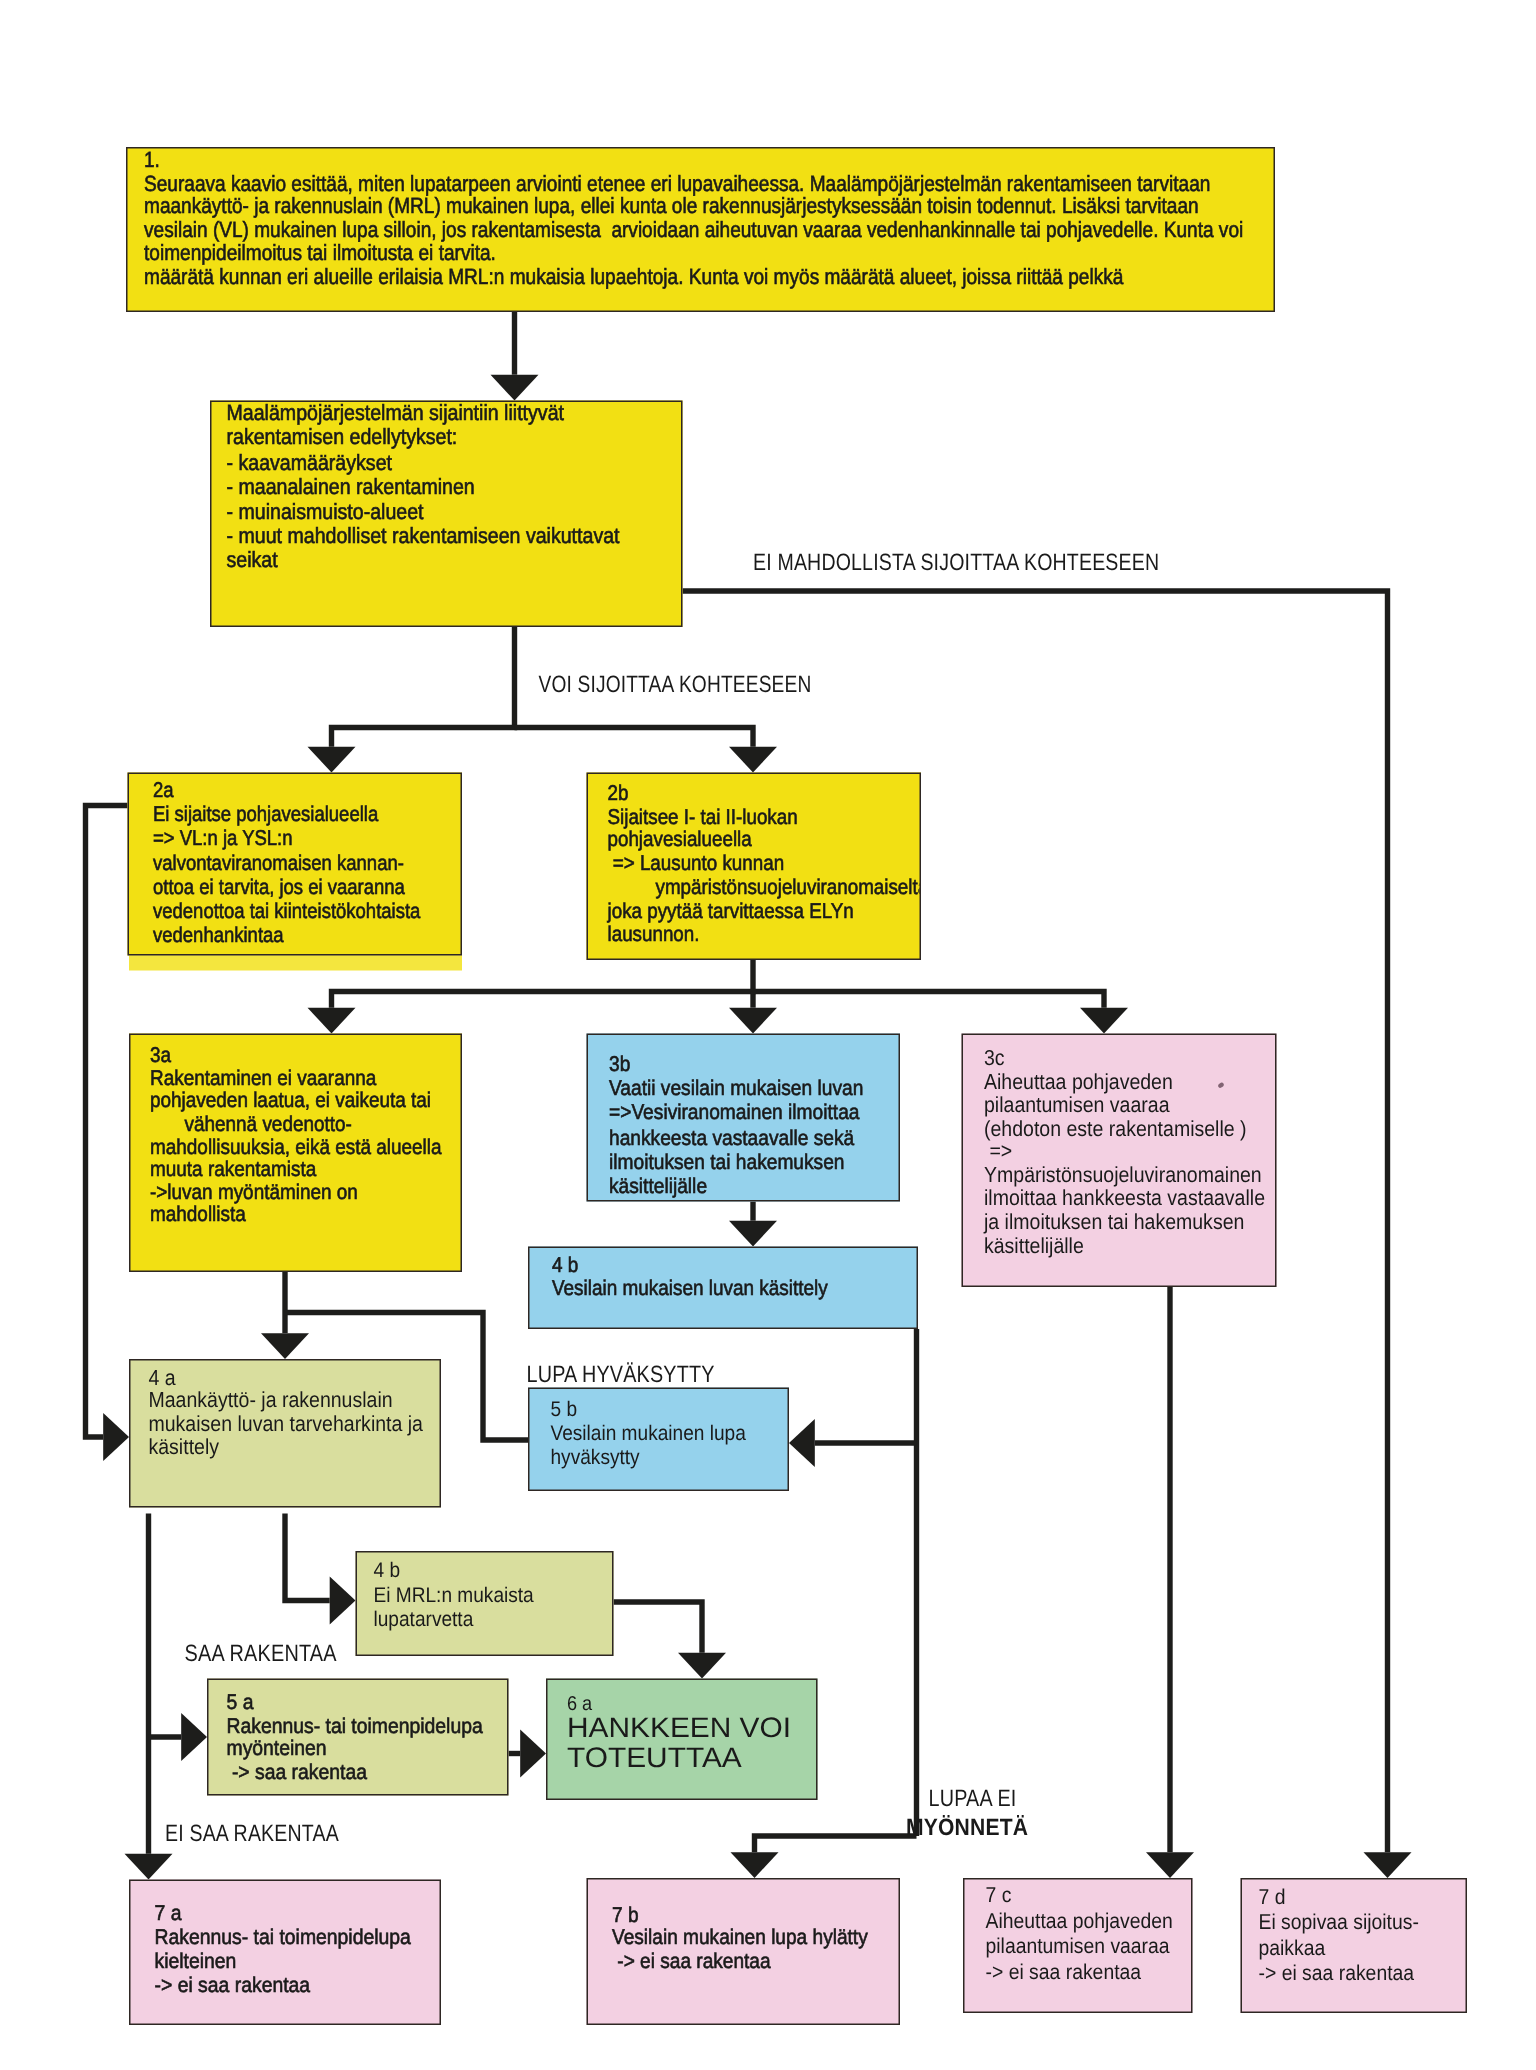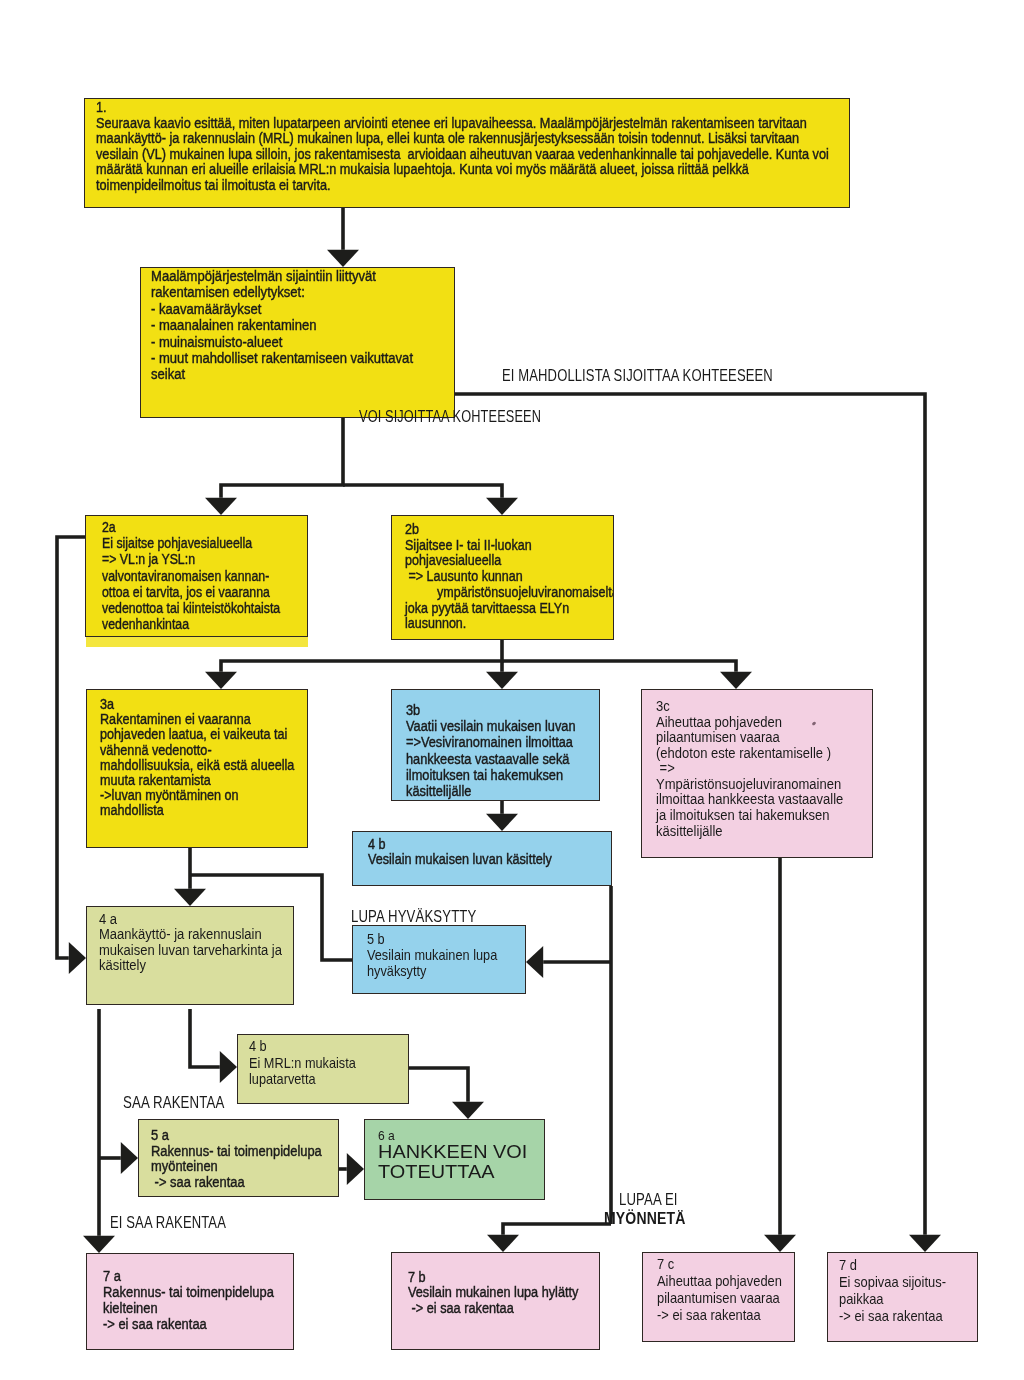--- a/index.html
+++ b/index.html
@@ -109,22 +109,22 @@
 </svg>
 
 <div class="ghost" style="left:86px;top:637px;width:222px;height:10px;"></div>
 <div class="speck" style="left:812px;top:722px;"></div>
 
 <div class="box yellow" style="left:84px;top:98px;width:766px;height:110px;">
   <div class="ln" style="line-height:15.55px;padding-left:11px;padding-top:1px;"><i style="font-size:14.65px;line-height:15.55px;transform:scaleX(0.8683);font-weight:400;-webkit-text-stroke:0.42px currentColor;">1.</i></div>
   <div class="ln" style="line-height:15.55px;padding-left:11px;"><i style="font-size:14.65px;line-height:15.55px;transform:scaleX(0.8683);font-weight:400;-webkit-text-stroke:0.42px currentColor;">Seuraava kaavio esittää, miten lupatarpeen arviointi etenee eri lupavaiheessa. Maalämpöjärjestelmän rakentamiseen tarvitaan</i></div>
   <div class="ln" style="line-height:15.55px;padding-left:11px;"><i style="font-size:14.65px;line-height:15.55px;transform:scaleX(0.8683);font-weight:400;-webkit-text-stroke:0.42px currentColor;">maankäyttö- ja rakennuslain (MRL) mukainen lupa, ellei kunta ole rakennusjärjestyksessään toisin todennut. Lisäksi tarvitaan</i></div>
   <div class="ln" style="line-height:15.55px;padding-left:11px;"><i style="font-size:14.65px;line-height:15.55px;transform:scaleX(0.8683);font-weight:400;-webkit-text-stroke:0.42px currentColor;">vesilain (VL) mukainen lupa silloin, jos rakentamisesta  arvioidaan aiheutuvan vaaraa vedenhankinnalle tai pohjavedelle. Kunta voi</i></div>
+  <div class="ln" style="line-height:15.55px;padding-left:11px;"><i style="font-size:14.65px;line-height:15.55px;transform:scaleX(0.8683);font-weight:400;-webkit-text-stroke:0.42px currentColor;">toimenpideilmoitus tai ilmoitusta ei tarvita.</i></div>
   <div class="ln" style="line-height:15.55px;padding-left:11px;"><i style="font-size:14.65px;line-height:15.55px;transform:scaleX(0.8683);font-weight:400;-webkit-text-stroke:0.42px currentColor;">määrätä kunnan eri alueille erilaisia MRL:n mukaisia lupaehtoja. Kunta voi myös määrätä alueet, joissa riittää pelkkä</i></div>
-  <div class="ln" style="line-height:15.55px;padding-left:11px;"><i style="font-size:14.65px;line-height:15.55px;transform:scaleX(0.8683);font-weight:400;-webkit-text-stroke:0.42px currentColor;">toimenpideilmoitus tai ilmoitusta ei tarvita.</i></div>
 </div>
 <div class="box yellow" style="left:140px;top:267px;width:315px;height:151px;">
   <div class="ln" style="line-height:16.4px;padding-left:10px;"><i style="font-size:14.65px;line-height:16.4px;transform:scaleX(0.8919);font-weight:400;-webkit-text-stroke:0.42px currentColor;">Maalämpöjärjestelmän sijaintiin liittyvät</i></div>
   <div class="ln" style="line-height:16.4px;padding-left:10px;"><i style="font-size:14.65px;line-height:16.4px;transform:scaleX(0.8919);font-weight:400;-webkit-text-stroke:0.42px currentColor;">rakentamisen edellytykset:</i></div>
   <div class="ln" style="line-height:16.4px;padding-left:10px;"><i style="font-size:14.65px;line-height:16.4px;transform:scaleX(0.8919);font-weight:400;-webkit-text-stroke:0.42px currentColor;">- kaavamääräykset</i></div>
   <div class="ln" style="line-height:16.4px;padding-left:10px;"><i style="font-size:14.65px;line-height:16.4px;transform:scaleX(0.8919);font-weight:400;-webkit-text-stroke:0.42px currentColor;">- maanalainen rakentaminen</i></div>
   <div class="ln" style="line-height:16.4px;padding-left:10px;"><i style="font-size:14.65px;line-height:16.4px;transform:scaleX(0.8919);font-weight:400;-webkit-text-stroke:0.42px currentColor;">- muinaismuisto-alueet</i></div>
   <div class="ln" style="line-height:16.4px;padding-left:10px;"><i style="font-size:14.65px;line-height:16.4px;transform:scaleX(0.8919);font-weight:400;-webkit-text-stroke:0.42px currentColor;">- muut mahdolliset rakentamiseen vaikuttavat</i></div>
   <div class="ln" style="line-height:16.4px;padding-left:10px;"><i style="font-size:14.65px;line-height:16.4px;transform:scaleX(0.8919);font-weight:400;-webkit-text-stroke:0.42px currentColor;">seikat</i></div>
 </div>
@@ -143,35 +143,35 @@
   <div class="ln" style="line-height:15.72px;padding-left:13px;"><i style="font-size:14.24px;line-height:15.72px;transform:scaleX(0.8803);font-weight:400;-webkit-text-stroke:0.42px currentColor;">pohjavesialueella</i></div>
   <div class="ln" style="line-height:15.72px;padding-left:13px;"><i style="font-size:14.24px;line-height:15.72px;transform:scaleX(0.8803);font-weight:400;-webkit-text-stroke:0.42px currentColor;"> =&gt; Lausunto kunnan</i></div>
   <div class="ln" style="line-height:15.72px;padding-left:13px;margin-left:32px;"><i style="font-size:14.24px;line-height:15.72px;transform:scaleX(0.8803);font-weight:400;-webkit-text-stroke:0.42px currentColor;">ympäristönsuojeluviranomaiselta,</i></div>
   <div class="ln" style="line-height:15.72px;padding-left:13px;"><i style="font-size:14.24px;line-height:15.72px;transform:scaleX(0.8803);font-weight:400;-webkit-text-stroke:0.42px currentColor;">joka pyytää tarvittaessa ELYn</i></div>
   <div class="ln" style="line-height:15.72px;padding-left:13px;"><i style="font-size:14.24px;line-height:15.72px;transform:scaleX(0.8803);font-weight:400;-webkit-text-stroke:0.42px currentColor;">lausunnon.</i></div>
 </div>
 <div class="box yellow" style="left:86px;top:689px;width:222px;height:159px;">
   <div class="ln" style="line-height:15.2px;padding-left:13px;padding-top:7px;"><i style="font-size:14.24px;line-height:15.2px;transform:scaleX(0.8867);font-weight:400;-webkit-text-stroke:0.42px currentColor;">3a</i></div>
   <div class="ln" style="line-height:15.2px;padding-left:13px;"><i style="font-size:14.24px;line-height:15.2px;transform:scaleX(0.8867);font-weight:400;-webkit-text-stroke:0.42px currentColor;">Rakentaminen ei vaaranna</i></div>
   <div class="ln" style="line-height:15.2px;padding-left:13px;"><i style="font-size:14.24px;line-height:15.2px;transform:scaleX(0.8867);font-weight:400;-webkit-text-stroke:0.42px currentColor;">pohjaveden laatua, ei vaikeuta tai</i></div>
-  <div class="ln" style="line-height:15.2px;padding-left:13px;"><i style="font-size:14.24px;line-height:15.2px;transform:scaleX(0.8867);font-weight:400;-webkit-text-stroke:0.42px currentColor;">vähennä vedenotto-</i></div>
+  <div class="ln" style="line-height:15.2px;padding-left:13px;margin-left:23px;"><i style="font-size:14.24px;line-height:15.2px;transform:scaleX(0.8867);font-weight:400;-webkit-text-stroke:0.42px currentColor;">vähennä vedenotto-</i></div>
   <div class="ln" style="line-height:15.2px;padding-left:13px;"><i style="font-size:14.24px;line-height:15.2px;transform:scaleX(0.8867);font-weight:400;-webkit-text-stroke:0.42px currentColor;">mahdollisuuksia, eikä estä alueella</i></div>
   <div class="ln" style="line-height:15.2px;padding-left:13px;"><i style="font-size:14.24px;line-height:15.2px;transform:scaleX(0.8867);font-weight:400;-webkit-text-stroke:0.42px currentColor;">muuta rakentamista</i></div>
   <div class="ln" style="line-height:15.2px;padding-left:13px;"><i style="font-size:14.24px;line-height:15.2px;transform:scaleX(0.8867);font-weight:400;-webkit-text-stroke:0.42px currentColor;">-&gt;luvan myöntäminen on</i></div>
   <div class="ln" style="line-height:15.2px;padding-left:13px;"><i style="font-size:14.24px;line-height:15.2px;transform:scaleX(0.8867);font-weight:400;-webkit-text-stroke:0.42px currentColor;">mahdollista</i></div>
 </div>
 <div class="box blue" style="left:391px;top:689px;width:209px;height:112px;">
   <div class="ln" style="line-height:16.22px;padding-left:14px;padding-top:12px;"><i style="font-size:14.24px;line-height:16.22px;transform:scaleX(0.898);font-weight:400;-webkit-text-stroke:0.42px currentColor;">3b</i></div>
   <div class="ln" style="line-height:16.22px;padding-left:14px;"><i style="font-size:14.24px;line-height:16.22px;transform:scaleX(0.898);font-weight:400;-webkit-text-stroke:0.42px currentColor;">Vaatii vesilain mukaisen luvan</i></div>
   <div class="ln" style="line-height:16.22px;padding-left:14px;"><i style="font-size:14.24px;line-height:16.22px;transform:scaleX(0.898);font-weight:400;-webkit-text-stroke:0.42px currentColor;">=&gt;Vesiviranomainen ilmoittaa</i></div>
   <div class="ln" style="line-height:16.22px;padding-left:14px;"><i style="font-size:14.24px;line-height:16.22px;transform:scaleX(0.898);font-weight:400;-webkit-text-stroke:0.42px currentColor;">hankkeesta vastaavalle sekä</i></div>
   <div class="ln" style="line-height:16.22px;padding-left:14px;"><i style="font-size:14.24px;line-height:16.22px;transform:scaleX(0.898);font-weight:400;-webkit-text-stroke:0.42px currentColor;">ilmoituksen tai hakemuksen</i></div>
   <div class="ln" style="line-height:16.22px;padding-left:14px;"><i style="font-size:14.24px;line-height:16.22px;transform:scaleX(0.898);font-weight:400;-webkit-text-stroke:0.42px currentColor;">käsittelijälle</i></div>
 </div>
-<div class="box pink" style="left:641px;top:689px;width:232px;height:169px;">
+<div class="box pink" style="left:641px;top:689px;width:210px;height:169px;">
   <div class="ln" style="line-height:15.57px;padding-left:14px;padding-top:9px;"><i style="font-size:14.45px;line-height:15.57px;transform:scaleX(0.9012);font-weight:400;">3c</i></div>
   <div class="ln" style="line-height:15.57px;padding-left:14px;"><i style="font-size:14.45px;line-height:15.57px;transform:scaleX(0.9012);font-weight:400;">Aiheuttaa pohjaveden</i></div>
   <div class="ln" style="line-height:15.57px;padding-left:14px;"><i style="font-size:14.45px;line-height:15.57px;transform:scaleX(0.9012);font-weight:400;">pilaantumisen vaaraa</i></div>
   <div class="ln" style="line-height:15.57px;padding-left:14px;"><i style="font-size:14.45px;line-height:15.57px;transform:scaleX(0.9012);font-weight:400;">(ehdoton este rakentamiselle )</i></div>
   <div class="ln" style="line-height:15.57px;padding-left:14px;"><i style="font-size:14.45px;line-height:15.57px;transform:scaleX(0.9012);font-weight:400;"> =&gt;</i></div>
   <div class="ln" style="line-height:15.57px;padding-left:14px;"><i style="font-size:14.45px;line-height:15.57px;transform:scaleX(0.9012);font-weight:400;">Ympäristönsuojeluviranomainen</i></div>
   <div class="ln" style="line-height:15.57px;padding-left:14px;"><i style="font-size:14.45px;line-height:15.57px;transform:scaleX(0.9012);font-weight:400;">ilmoittaa hankkeesta vastaavalle</i></div>
   <div class="ln" style="line-height:15.57px;padding-left:14px;"><i style="font-size:14.45px;line-height:15.57px;transform:scaleX(0.9012);font-weight:400;">ja ilmoituksen tai hakemuksen</i></div>
   <div class="ln" style="line-height:15.57px;padding-left:14px;"><i style="font-size:14.45px;line-height:15.57px;transform:scaleX(0.9012);font-weight:400;">käsittelijälle</i></div>
 </div>
@@ -224,19 +224,19 @@
   <div class="ln" style="line-height:16.85px;padding-left:14px;"><i style="font-size:14.34px;line-height:16.85px;transform:scaleX(0.9012);font-weight:400;">-&gt; ei saa rakentaa</i></div>
 </div>
 <div class="box pink" style="left:827px;top:1252px;width:151px;height:90px;">
   <div class="ln" style="line-height:16.85px;padding-left:11px;padding-top:4px;"><i style="font-size:14.34px;line-height:16.85px;transform:scaleX(0.9012);font-weight:400;">7 d</i></div>
   <div class="ln" style="line-height:16.85px;padding-left:11px;"><i style="font-size:14.34px;line-height:16.85px;transform:scaleX(0.9012);font-weight:400;">Ei sopivaa sijoitus-</i></div>
   <div class="ln" style="line-height:16.85px;padding-left:11px;"><i style="font-size:14.34px;line-height:16.85px;transform:scaleX(0.9012);font-weight:400;">paikkaa</i></div>
   <div class="ln" style="line-height:16.85px;padding-left:11px;"><i style="font-size:14.34px;line-height:16.85px;transform:scaleX(0.9012);font-weight:400;">-&gt; ei saa rakentaa</i></div>
 </div>
 
 <div class="lbl" style="left:502px;top:367px;"><i style="font-size:15.7px;transform:scaleX(0.83);">EI MAHDOLLISTA SIJOITTAA KOHTEESEEN</i></div>
-<div class="lbl" style="left:359px;top:408px;"><i style="font-size:15.7px;transform:scaleX(0.813);">VOI SIJOITTAA KOHTEESEEN</i></div>
+<div class="lbl" style="left:359px;top:448px;"><i style="font-size:15.7px;transform:scaleX(0.813);">VOI SIJOITTAA KOHTEESEEN</i></div>
 <div class="lbl" style="left:351px;top:908px;"><i style="font-size:15.7px;transform:scaleX(0.84);">LUPA HYVÄKSYTTY</i></div>
 <div class="lbl" style="left:123px;top:1094px;"><i style="font-size:15.7px;transform:scaleX(0.845);">SAA RAKENTAA</i></div>
 <div class="lbl" style="left:110px;top:1214px;"><i style="font-size:15.7px;transform:scaleX(0.83);">EI SAA RAKENTAA</i></div>
 <div class="lbl" style="left:619px;top:1191px;"><i style="font-size:15.7px;transform:scaleX(0.84);">LUPAA EI</i></div>
 <div class="lbl" style="left:604px;top:1210px;font-weight:bold;"><i style="font-size:15.7px;transform:scaleX(0.895);">MYÖNNETÄ</i></div>
 </div>
 
 </body></html>

